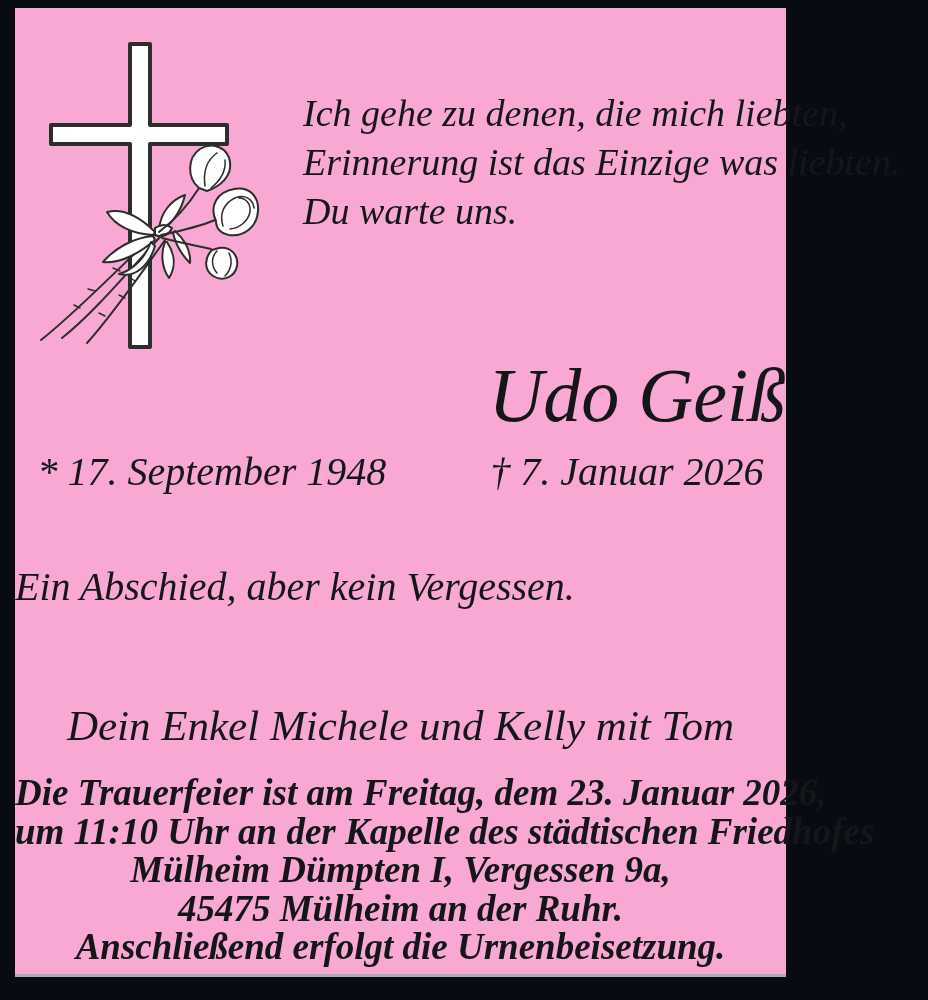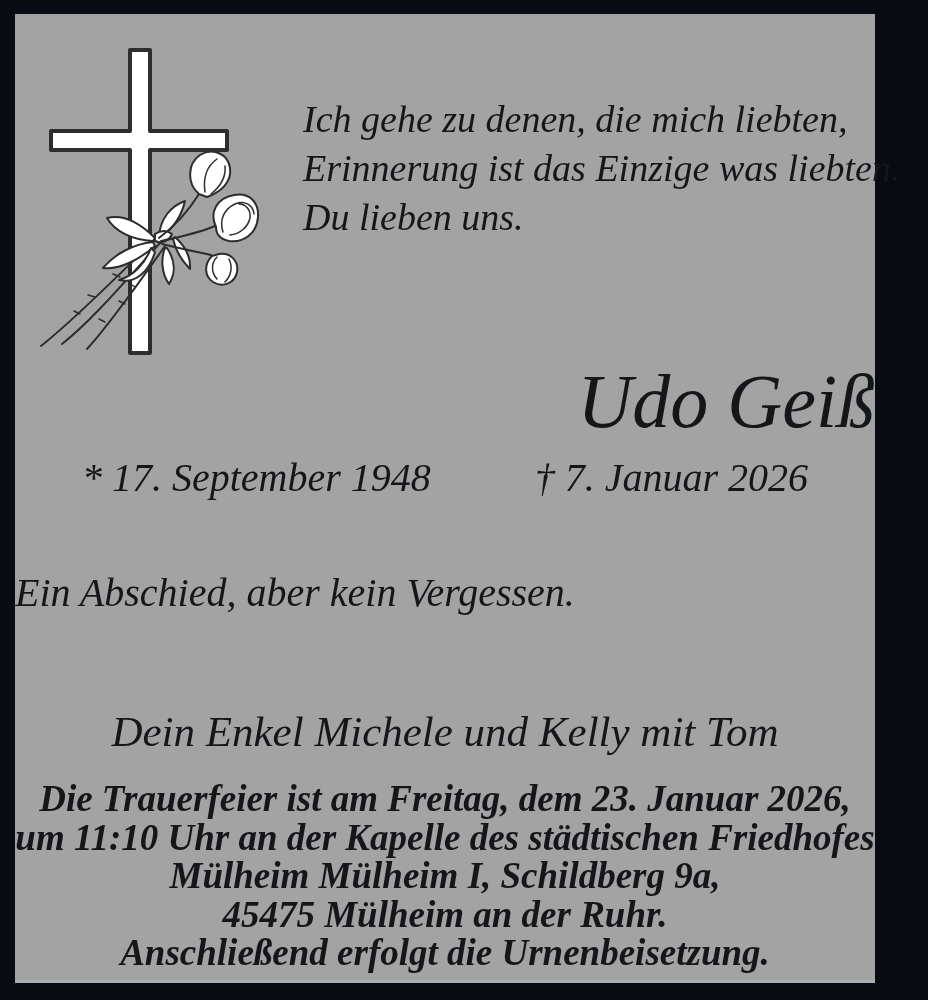--- a/index.html
+++ b/index.html
@@ -5,24 +5,24 @@
   html,body{margin:0;padding:0;}
   body{
     width:928px;height:1000px;
     background:#080c12;           
     position:relative;
     overflow:hidden;
     font-family:"Liberation Serif", serif;
   }
   .card{
     position:absolute;
-    left:15px;top:14px;
-    width:860px;height:969px;
+    left:15px;top:8px;
+    width:771px;height:969px;
     box-sizing:border-box;
-    background:#a3a3a3;
+    background:#f9a8d4;
     border-bottom:3px solid #a9acb0;  
   }
   .card *{color:#14161a;}
   .art{
     position:absolute;
     left:20px;top:28px;
     width:225px;height:315px;
   }
   .verse{
     position:absolute;
@@ -114,35 +114,35 @@
     <path stroke-width="1.5" d="M188,190 C 184,178 189,167 200,162 C 210,158 218,163 219,172 M195,193 C 205,192 213,185 215,176 C 216,168 211,162 204,162"></path>
 
     <path d="M127,202 C 147,207 162,210 176,213"></path>
     <path d="M177,214 C 169,222 169,234 178,240 C 188,246 200,241 202,230 C 204,219 195,210 184,212 Z" fill="#ffffff"></path>
     <path stroke-width="1.5" d="M182,237 C 176,230 176,221 182,215 M190,240 C 196,234 198,225 194,217"></path>
   </svg>
 
   <div class="verse">
     <div>Ich gehe zu denen, die mich liebten,</div>
     <div>Erinnerung ist das Einzige was liebten.</div>
-    <div>Du lieben uns.</div>
+    <div>Du warte uns.</div>
   </div>
 
   <div class="name">Udo Geiß</div>
 
   <div class="dates">
     <span>* 17. September 1948</span>
     <span>† 7. Januar 2026</span>
   </div>
 
   <div class="farewell">Ein Abschied, aber kein Vergessen.</div>
 
   <div class="family">Dein Enkel Michele und Kelly mit Tom</div>
 
   <div class="funeral">
     <div>Die Trauerfeier ist am Freitag, dem 23. Januar 2026,</div>
     <div>um 11:10 Uhr an der Kapelle des städtischen Friedhofes</div>
-    <div>Mülheim Mülheim I, Schildberg 9a,</div>
+    <div>Mülheim Dümpten I, Vergessen 9a,</div>
     <div>45475 Mülheim an der Ruhr.</div>
     <div>Anschließend erfolgt die Urnenbeisetzung.</div>
   </div>
 
 </div>
 
 </body></html>

